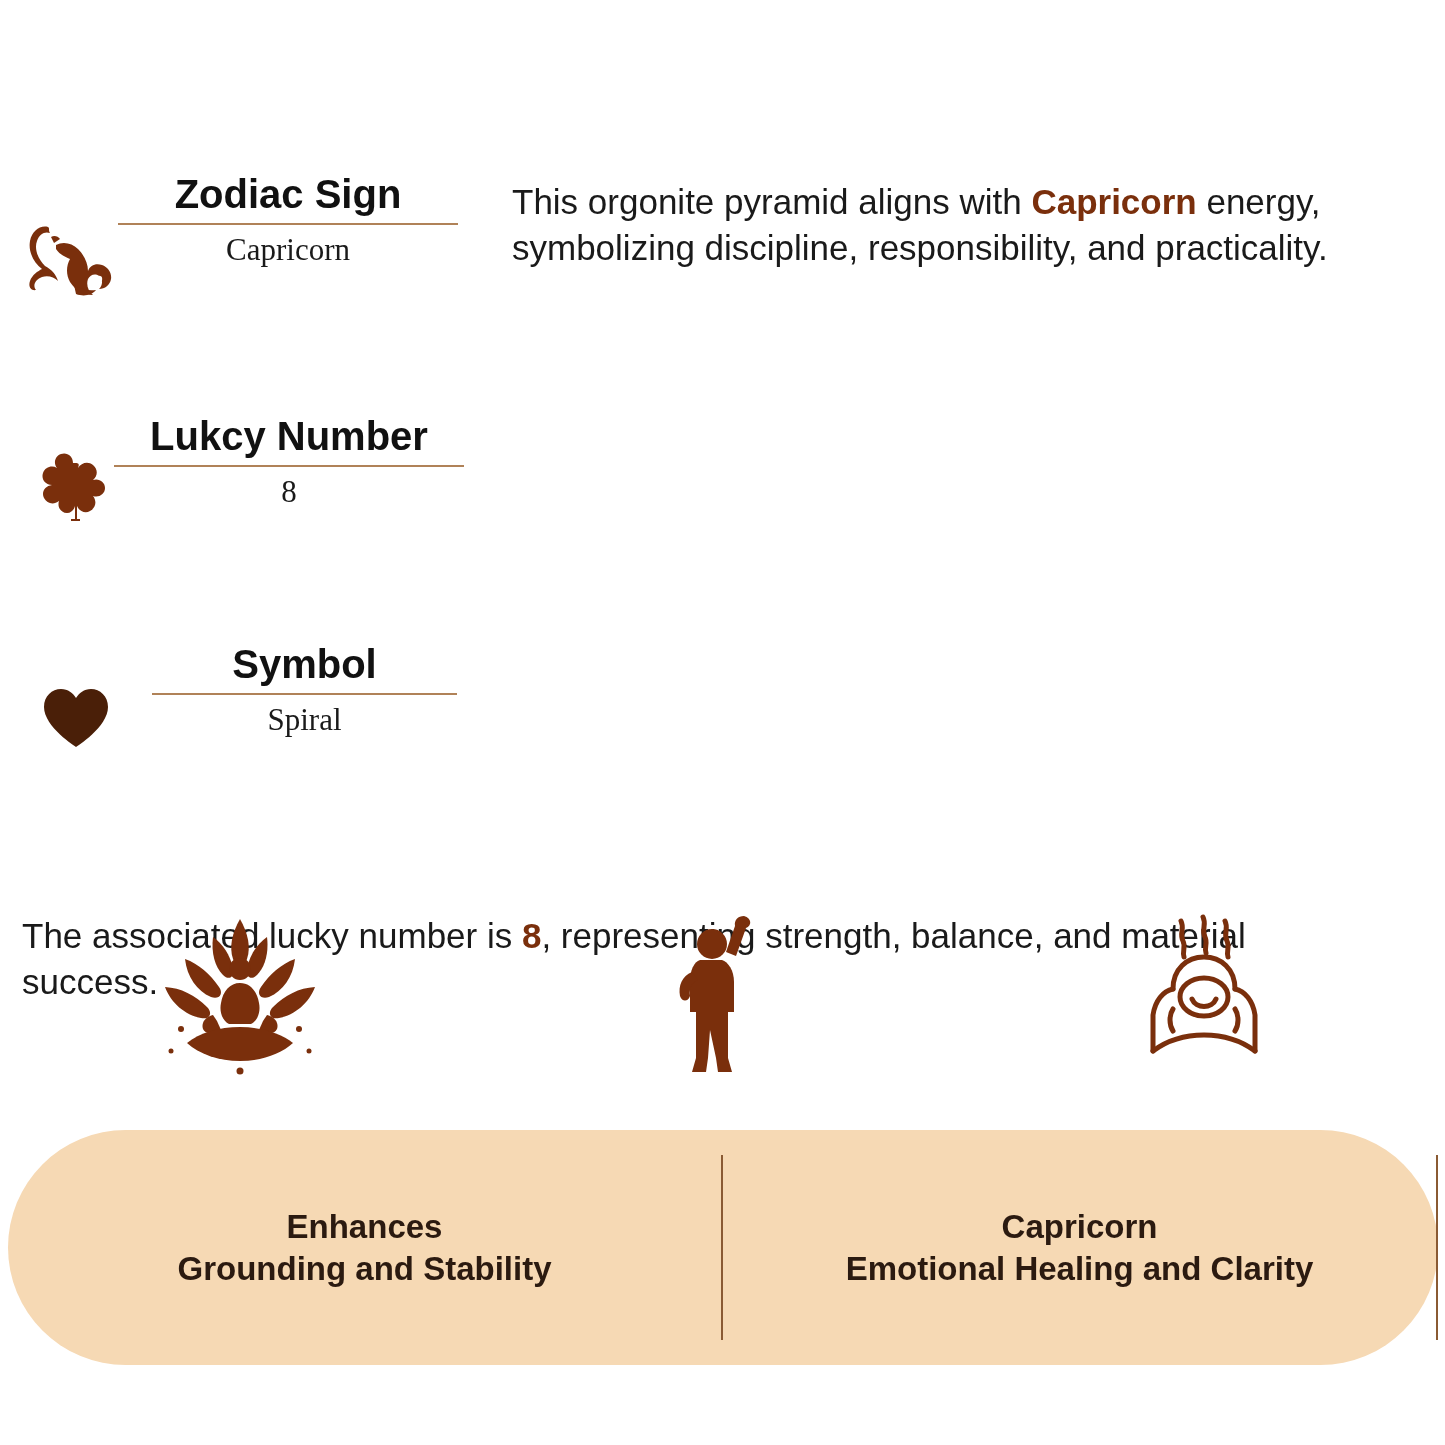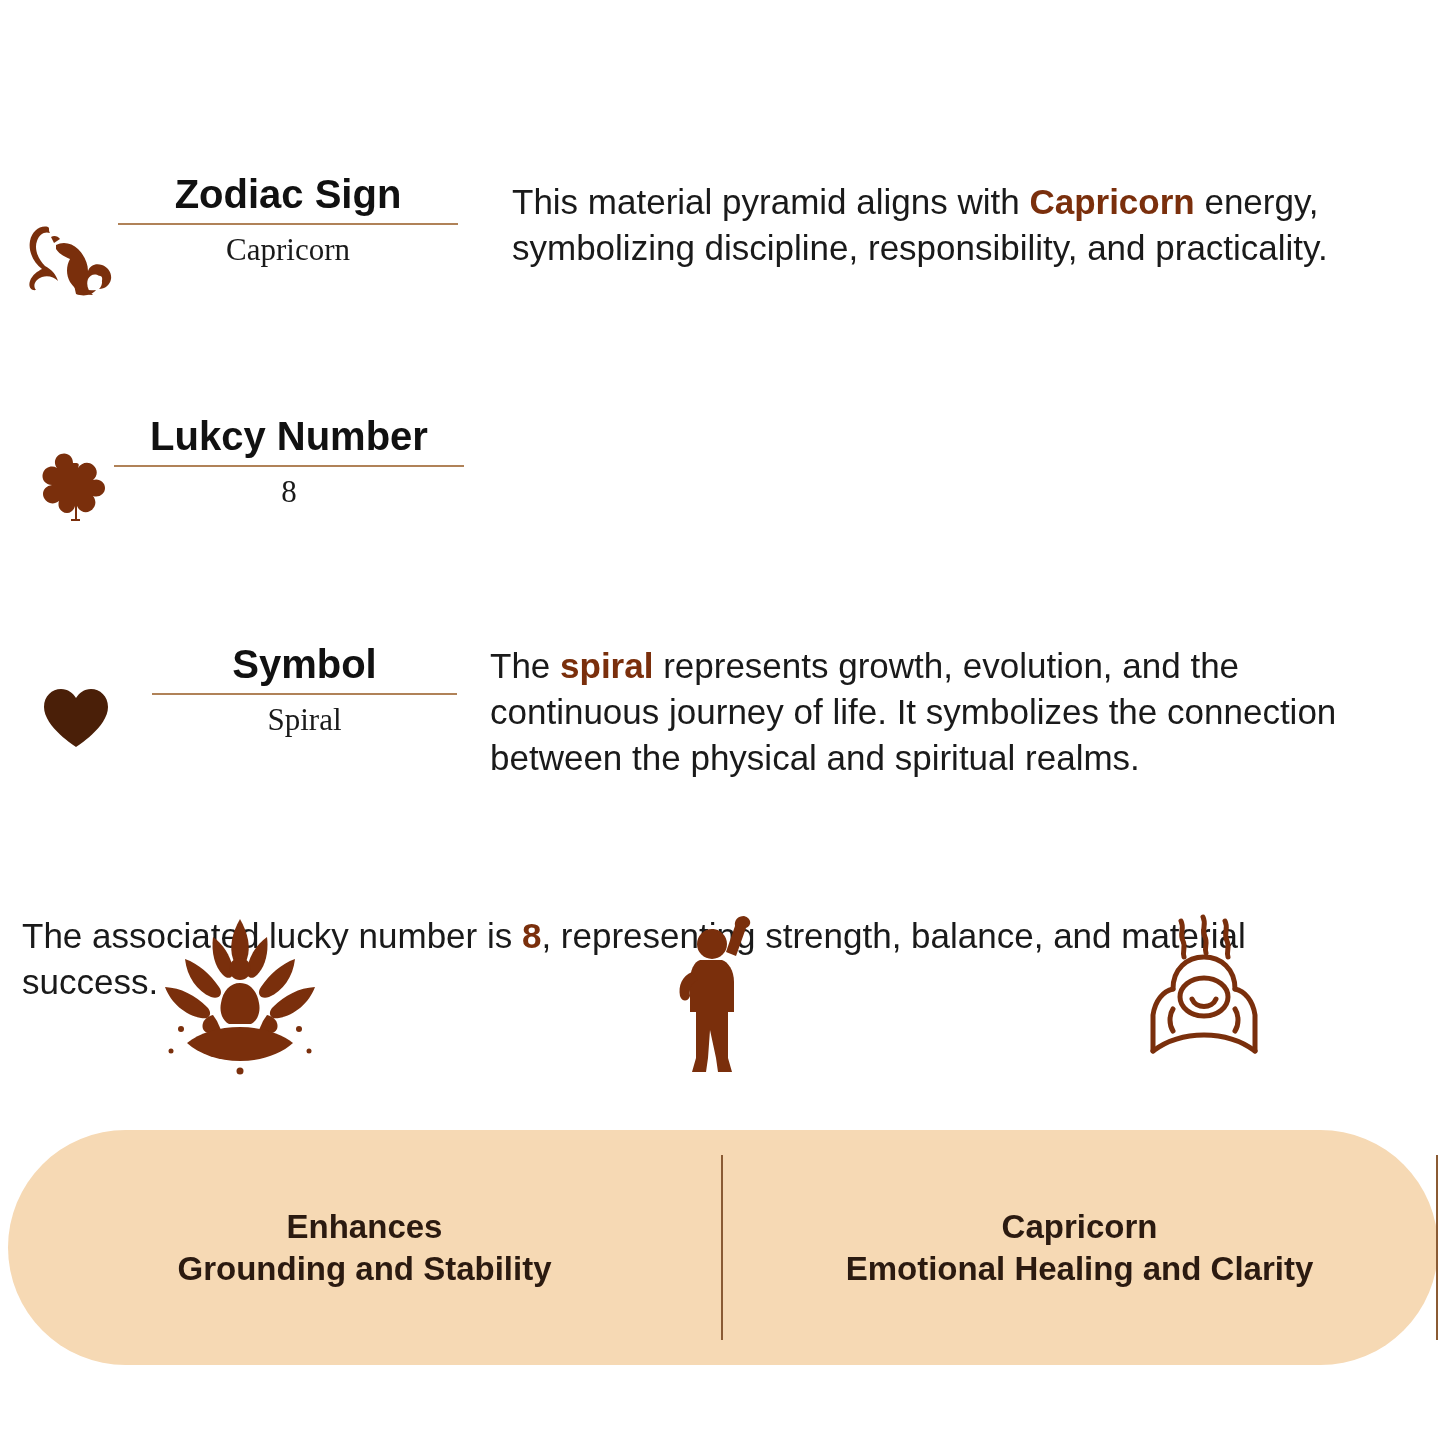--- a/index.html
+++ b/index.html
@@ -164,21 +164,21 @@
           </g>
         </svg>
       </span>
       <div class="attr-textblock">
         <div class="attr-title">Zodiac Sign</div>
         <div class="attr-rule"></div>
         <div class="attr-value">Capricorn</div>
       </div>
     </div>
     <div class="attr-desc">
-      <span>This material pyramid aligns with </span><b>Capricorn</b><span> energy, symbolizing discipline, responsibility, and practicality.</span>
+      <span>This orgonite pyramid aligns with </span><b>Capricorn</b><span> energy, symbolizing discipline, responsibility, and practicality.</span>
     </div>
   </div>
 
   <div class="attr-row" id="row-lucky">
     <div class="attr-left">
       <span class="attr-icon" style="margin-top:36px; margin-right:8px;">
         <svg width="66" height="70" viewBox="0 0 66 70" fill="none">
           <g fill="#7a2f0c">
             <path d="M33 12 C33 5 27 1 21 3 C15 5 13 12 17 17 C12 14 5 16 3 22 C1 28 5 34 12 34 C5 35 1 41 4 47 C7 53 14 54 19 50 C17 56 21 62 27 62 C31 62 34 59 35 55 L35 68 L31 68 L31 70 L40 70 L40 68 L37 68 L37 55 C39 60 45 63 50 60 C56 57 57 50 53 45 C59 47 65 43 65 37 C65 31 59 27 53 29 C58 25 58 18 53 14 C48 10 41 12 38 17 C40 12 38 12 33 12 Z"></path>
           </g>
@@ -200,23 +200,20 @@
       <span class="attr-icon" style="margin-top:44px;">
         <svg width="72" height="62" viewBox="0 0 72 62" fill="none">
           <path d="M36 60 C36 60 4 40 4 20 C4 9 12 2 21 2 C28 2 33 6 36 11 C39 6 44 2 51 2 C60 2 68 9 68 20 C68 40 36 60 36 60 Z" fill="#4a1f08"></path>
         </svg>
       </span>
       <div class="attr-textblock">
         <div class="attr-title">Symbol</div>
         <div class="attr-rule"></div>
         <div class="attr-value">Spiral</div>
       </div>
-    </div>
-    <div class="attr-desc">
-      <span>The </span><b>spiral</b><span> represents growth, evolution, and the continuous journey of life. It symbolizes the connection between the physical and spiritual realms.</span>
     </div>
   </div>
 
   <div class="benefit-icons">
 
     <div class="benefit-icon-cell">
       <span>
         <svg width="175" height="165" viewBox="0 0 175 165" fill="none">
           <g fill="#7a2f0c">
 

